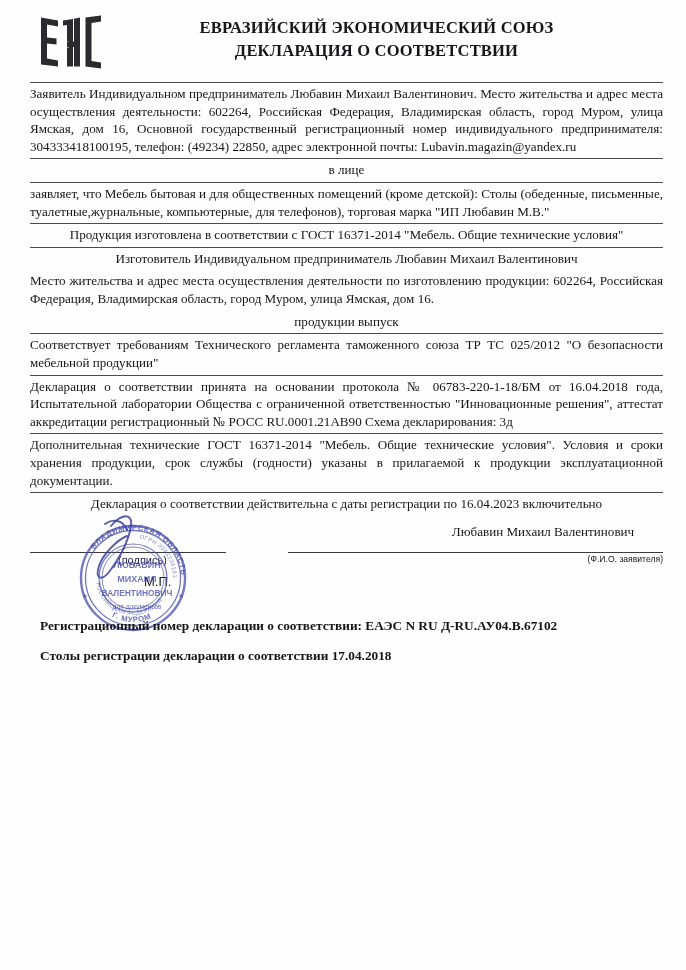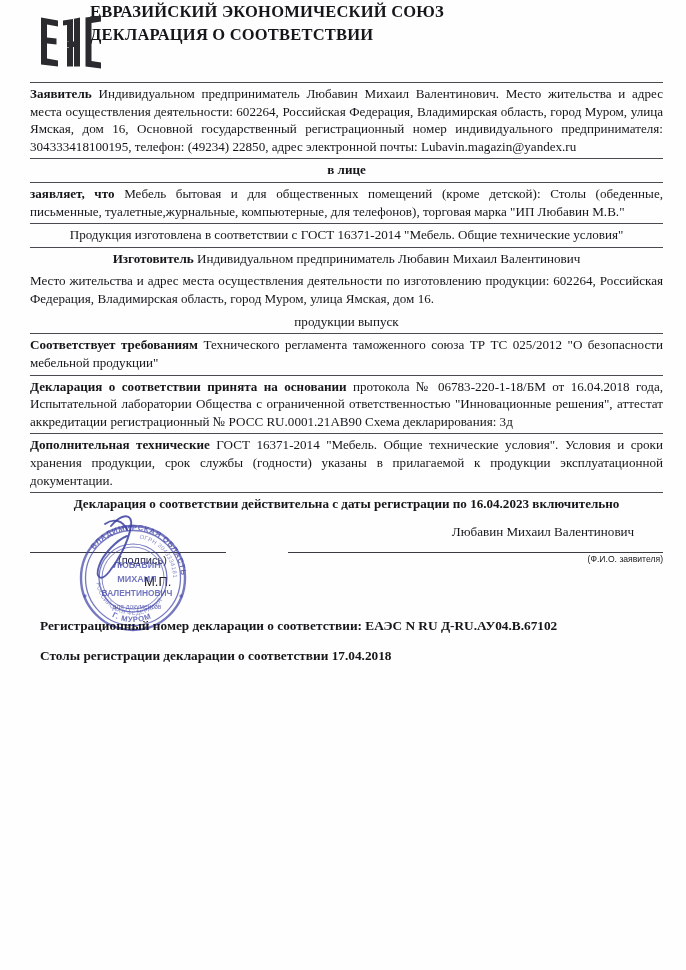--- a/index.html
+++ b/index.html
@@ -29,20 +29,22 @@
     height: 82px;
   }
   .eac-logo {
     position: absolute;
     left: 8px;
     top: 14px;
     width: 66px;
     height: 56px;
   }
   .title-block {
+    padding-top: 16px;
+    text-align: center;
     padding-left: 60px;
   }
   .title-line {
     font-weight: bold;
     font-size: 16.5px;
     letter-spacing: 0.2px;
     line-height: 1.42;
     white-space: nowrap;
   }
 
@@ -54,21 +56,21 @@
     font-size: 0;
     line-height: 0;
   }
   .row {
     padding: 2px 0 3px 0;
     font-size: 13.1px;
     line-height: 1.345;
     text-align: justify;
   }
   .row.nojust { text-align: center; }
-  .b { font-weight: bold; }
+  .b { font-weight: normal; }
 
   
   .sig-area {
     position: relative;
     height: 96px;
     margin-top: 6px;
   }
   .sig-name {
     position: absolute;
     left: 363px;

